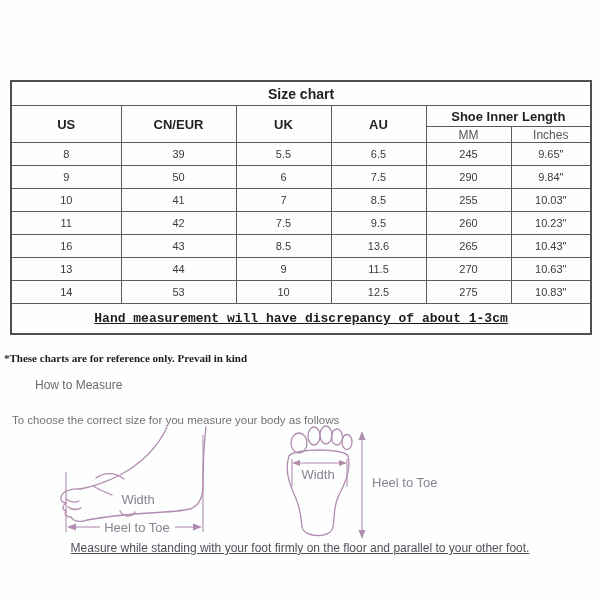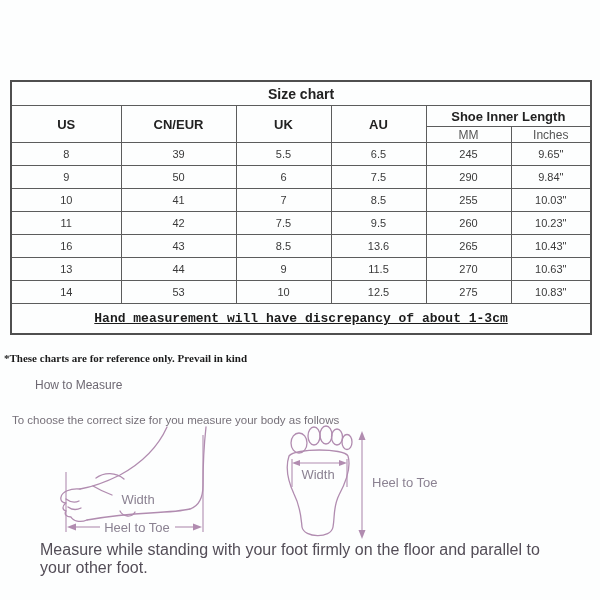--- a/index.html
+++ b/index.html
@@ -93,23 +93,24 @@
   .sketch{fill:none;stroke:var(--diagram-line);stroke-width:1.3;stroke-linecap:round;stroke-linejoin:round;}
   .measure{fill:none;stroke:var(--diagram-line);stroke-width:1.1;}
   .arrowhead{fill:var(--diagram-line);stroke:none;}
   .diagram-text{
     font-family:"Liberation Sans", sans-serif;
     font-size:13px;
     fill:var(--diagram-label);
   }
   .caption{
     position:absolute;left:40px;top:541px;width:520px;
-    text-align:left;
-    font-size:16px;
+    text-align:center;
+    font-size:12px;
     color:var(--caption-text);
+    text-decoration:underline;
   }
 </style>
 </head>
 <body>
 
 <table class="size-table">
   <colgroup>
     <col style="width:110px">
       <col style="width:115px">
       <col style="width:95px">

